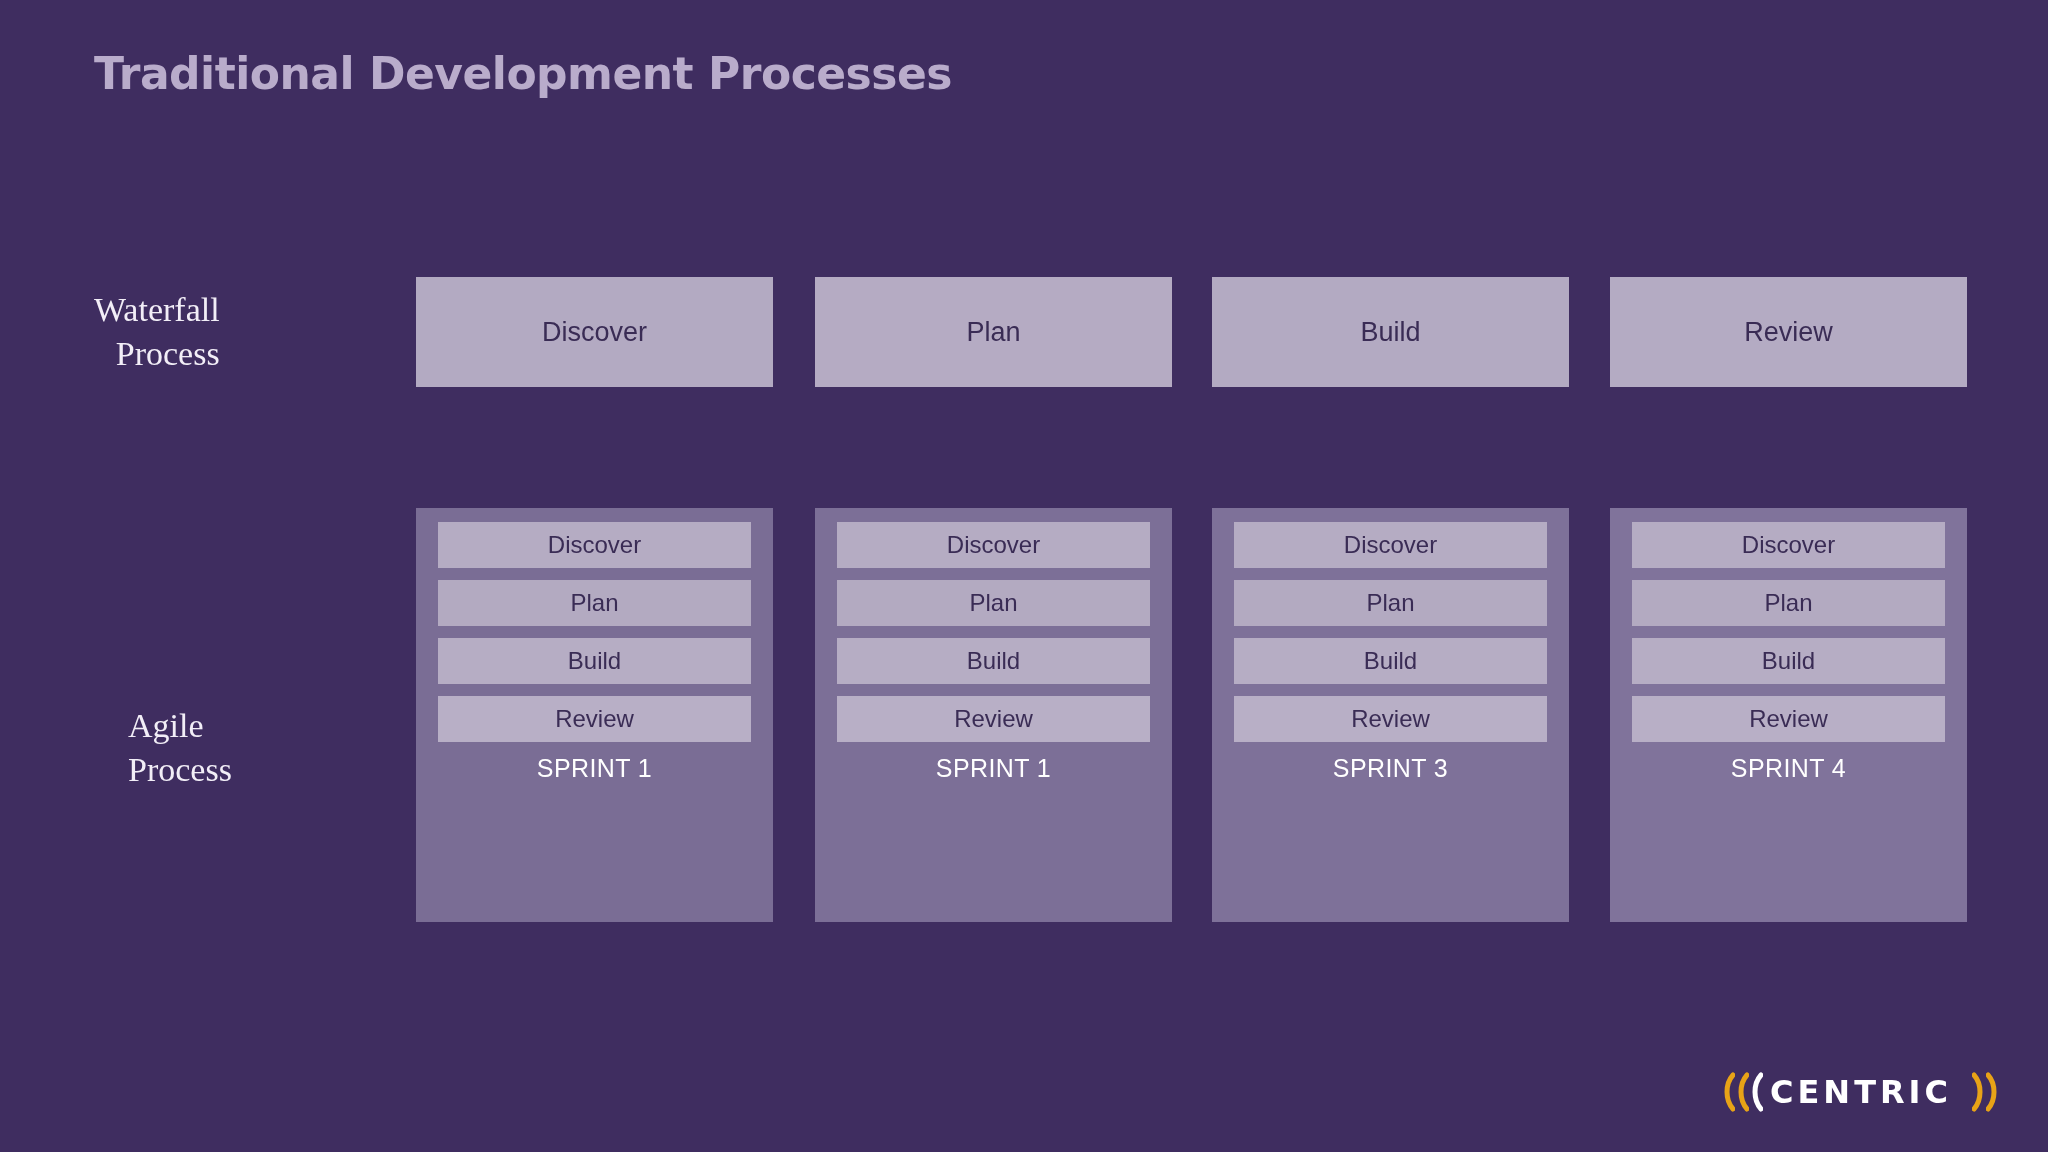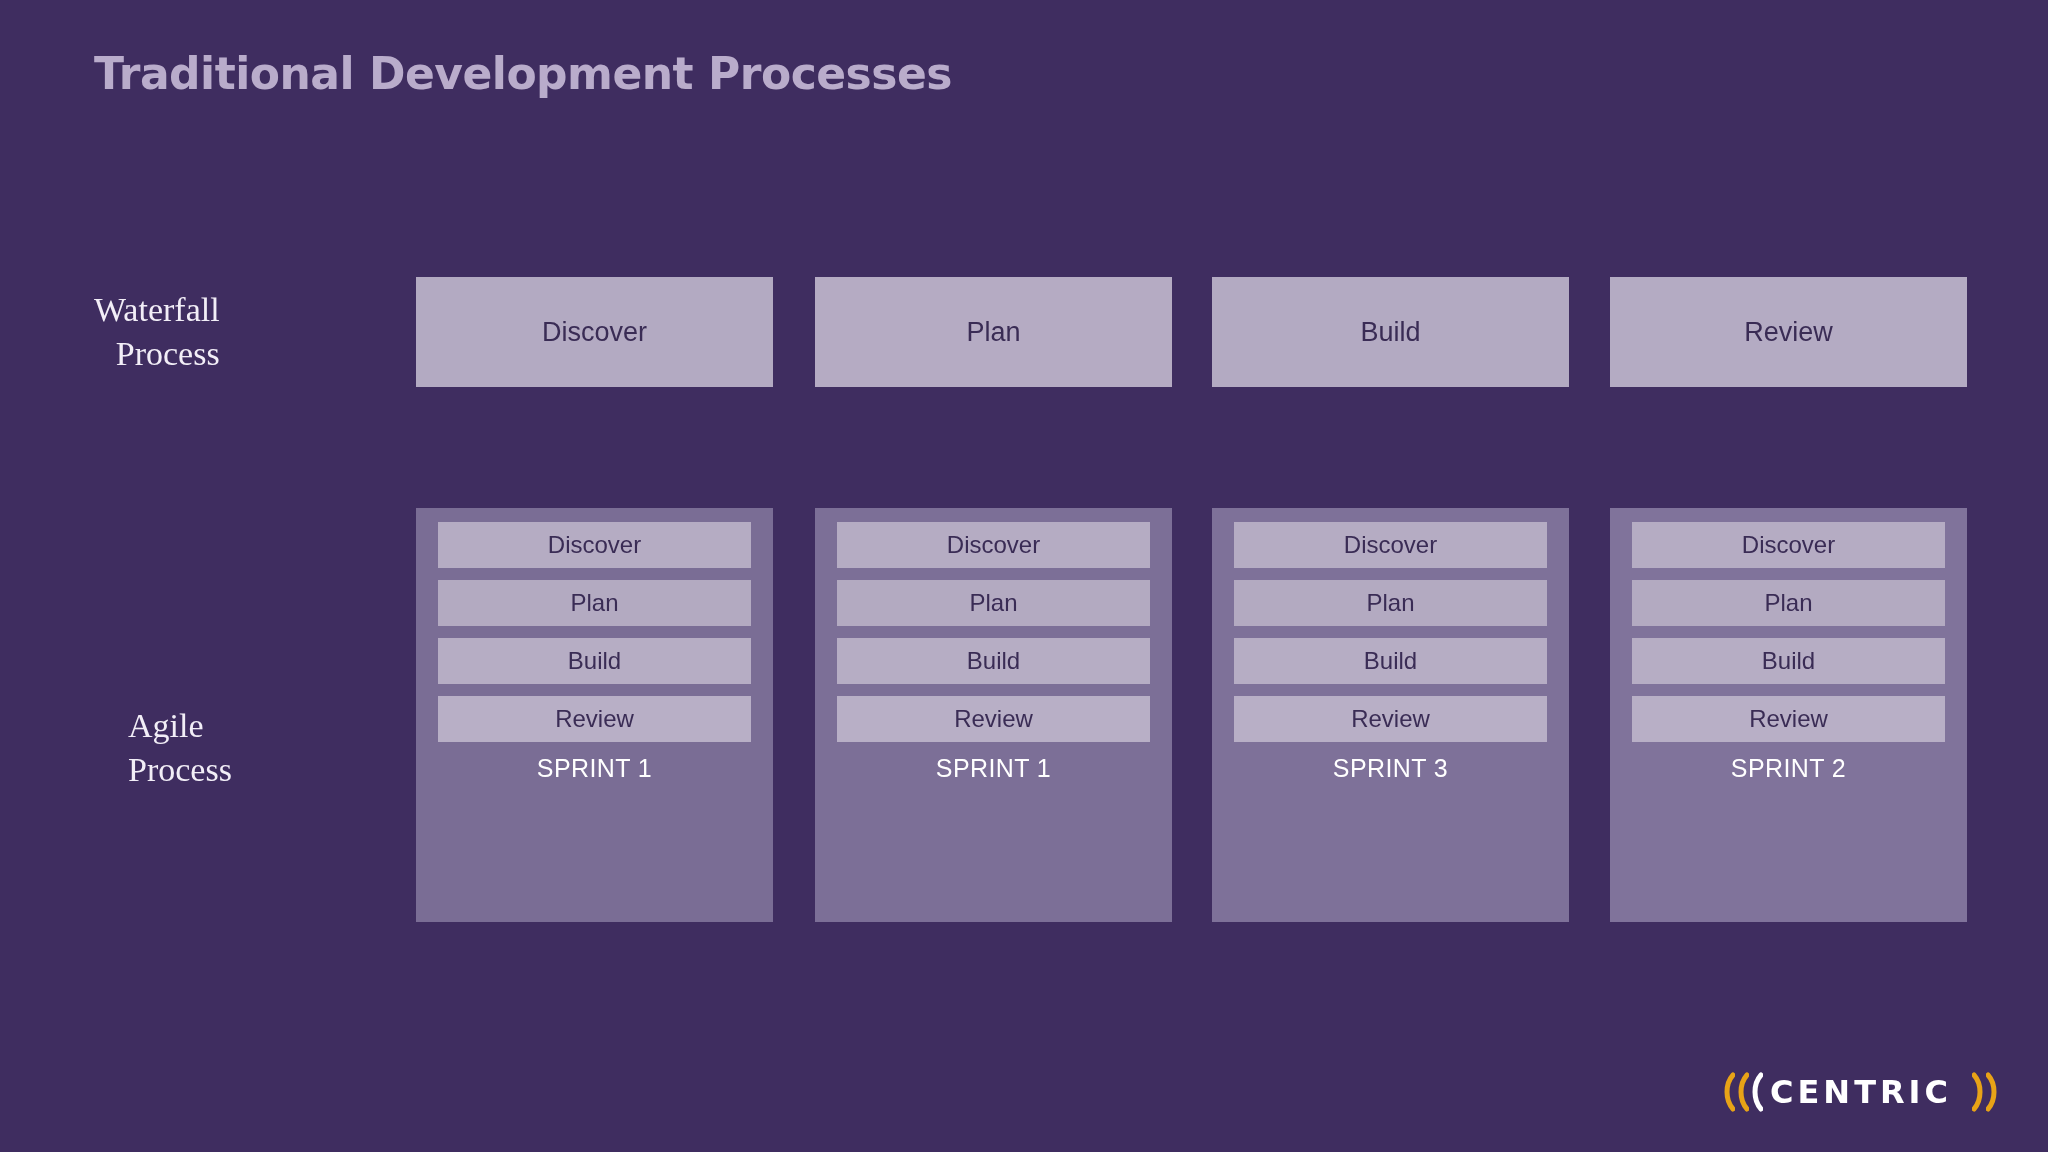--- a/index.html
+++ b/index.html
@@ -207,21 +207,21 @@
     </div>
     <div class="stage g1">
       <span>Plan</span>
     </div>
     <div class="stage g2">
       <span>Build</span>
     </div>
     <div class="stage g3">
       <span>Review</span>
     </div>
-    <div class="sprint-label">SPRINT 2</div>
+    <div class="sprint-label">SPRINT 4</div>
   </div>
 
   <div class="logo">
     <span class="logo-arc">
       <svg width="13" height="40" viewBox="0 0 13 40">
           <path d="M11 3 C3 12, 3 28, 11 37" stroke="#E8A317" stroke-width="5" fill="none" stroke-linecap="round"></path>
         </svg>
     </span>
     <span class="logo-arc">
       <svg width="13" height="40" viewBox="0 0 13 40">

